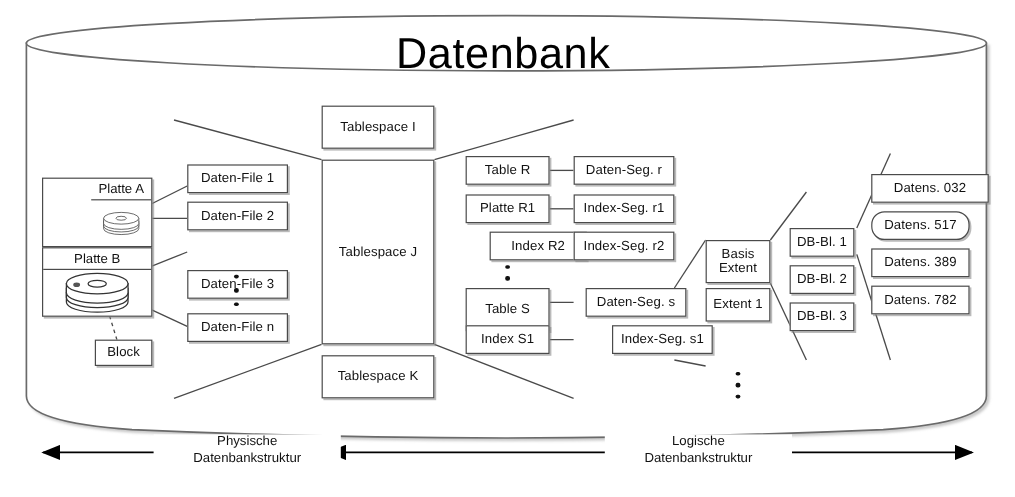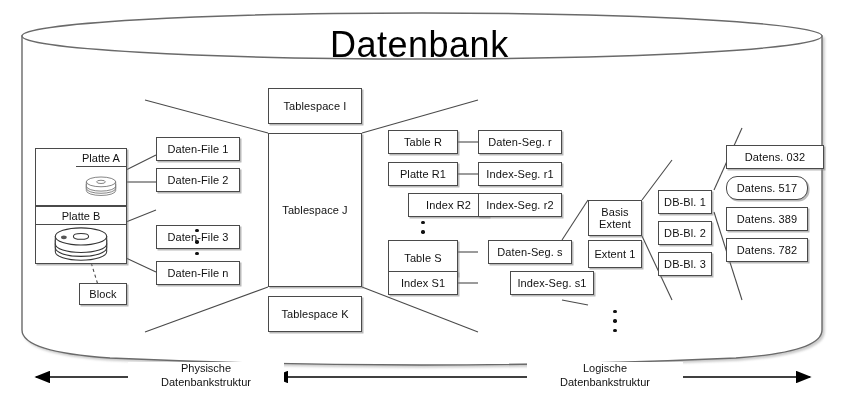--- a/index.html
+++ b/index.html
@@ -244,18 +244,18 @@
 
   <div class="node shadowed" style="left:726px; top:145px; width:98px; height:24px;">Datens. 032</div>
   <div class="node shadowed" style="left:726px; top:176px; width:82px; height:24px;border-radius:11px;">Datens. 517</div>
   <div class="node shadowed" style="left:726px; top:207px; width:82px; height:24px;">Datens. 389</div>
   <div class="node shadowed" style="left:726px; top:238px; width:82px; height:24px;">Datens. 782</div>
 
   <div class="axis-label" style="left:128px; top:362px; width:150px;">
     <div>Physische</div>
     <div>Datenbankstruktur</div>
   </div>
-  <div class="axis-label" style="left:527px; top:362px; width:150px;">
+  <div class="axis-label" style="left:504px; top:362px; width:150px;">
     <div>Logische</div>
     <div>Datenbankstruktur</div>
   </div>
 
 </div>
 
 </body></html>

